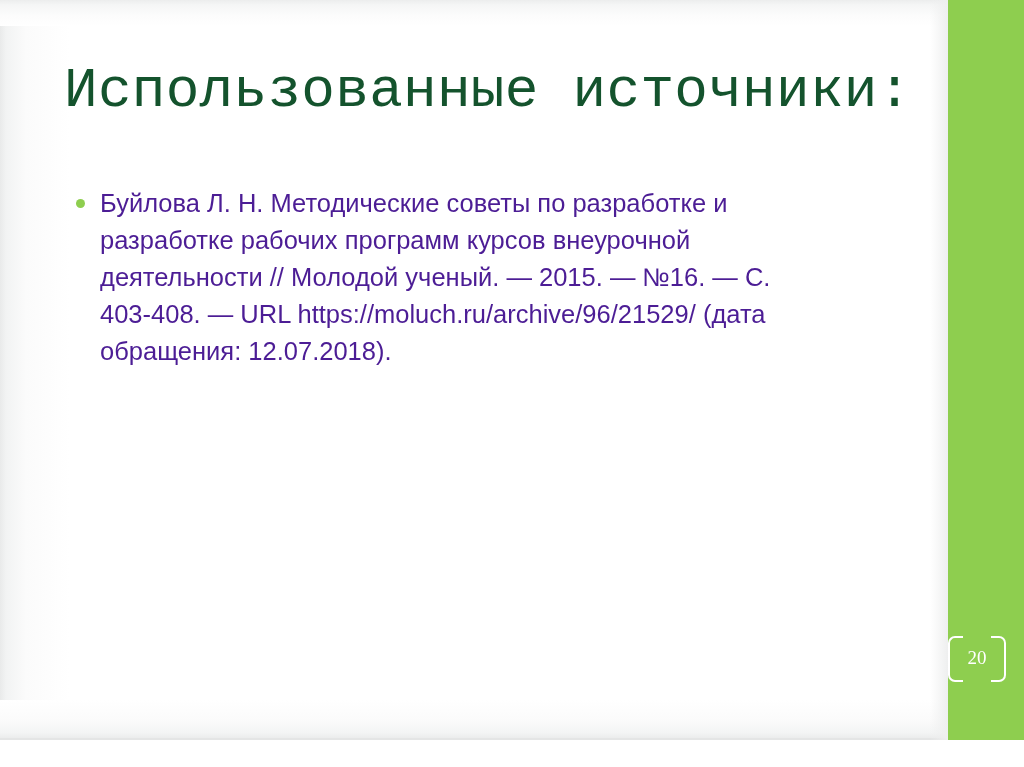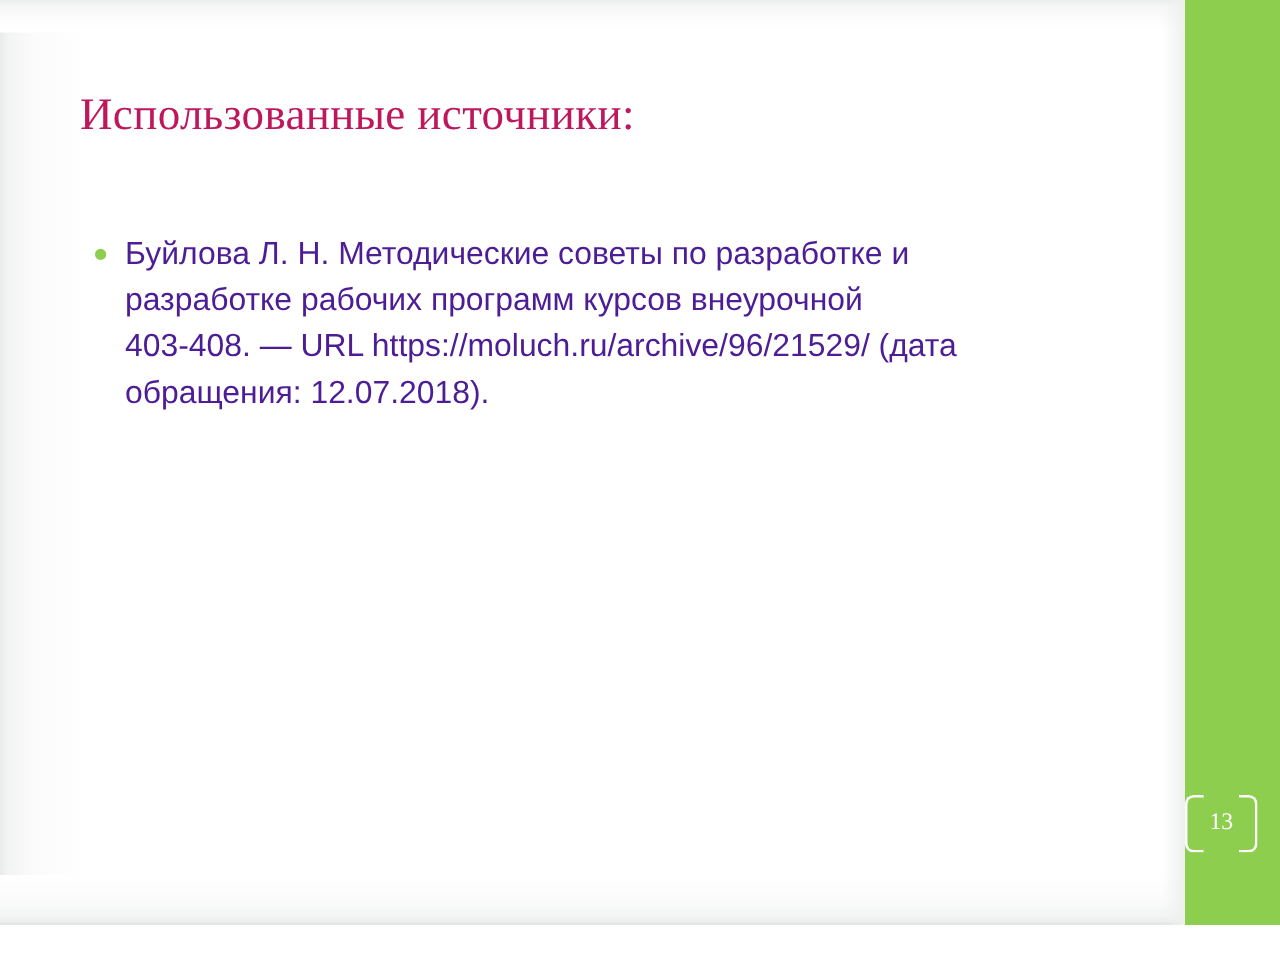--- a/index.html
+++ b/index.html
@@ -77,24 +77,24 @@
     background: linear-gradient(to right, rgba(255,255,255,0) 0%, #eeefef 100%);
     pointer-events: none;
   }
 
   
   .slide-title {
     position: absolute;
     left: 64px;
     top: 60px;
     width: 860px;
-    font-family: Liberation Serif, serif;
-    font-size: 36px;
+    font-family: Liberation Mono, monospace;
+    font-size: 56px;
     line-height: 62px;
-    color: #be185d;
+    color: #14532d;
     letter-spacing: 0.3px;
     white-space: nowrap;
   }
 
   
   .body-list {
     position: absolute;
     left: 66px;
     top: 185px;
     width: 820px;
@@ -189,25 +189,26 @@
   <div class="accent-band"></div>
 
   <div class="slide-title">Использованные источники:</div>
 
   <div class="body-list">
     <div class="bullet-item">
       <span class="bullet-dot"></span>
       <div class="bullet-text">
         <span class="line">Буйлова Л. Н. Методические советы по разработке и</span>
         <span class="line">разработке рабочих программ курсов внеурочной</span>
+        <span class="line">деятельности // Молодой ученый. — 2015. — №16. — С.</span>
         <span class="line">403-408. — URL https://moluch.ru/archive/96/21529/ (дата</span>
         <span class="line">обращения: 12.07.2018).</span>
       </div>
     </div>
   </div>
 
   <div class="page-number-badge">
     <span class="page-number-bracket left"></span>
     <span class="page-number-bracket right"></span>
-    <span class="page-number-text">13</span>
+    <span class="page-number-text">20</span>
   </div>
 
 </div>
 
 </body></html>

